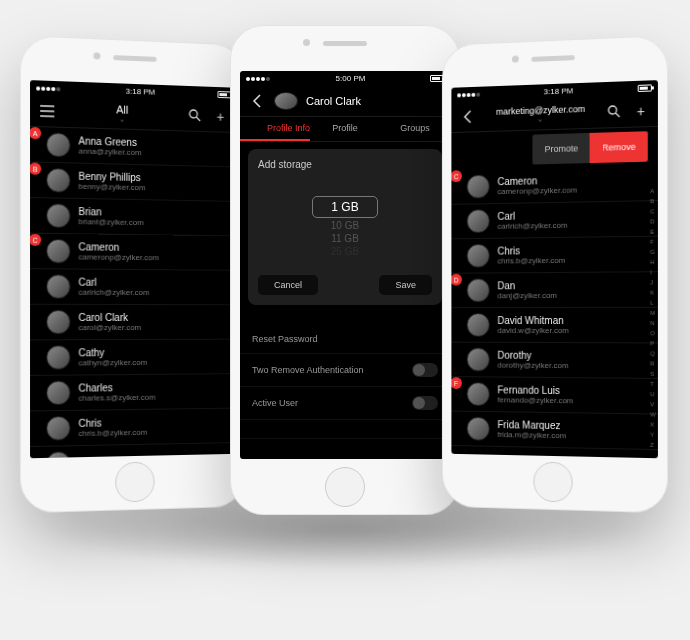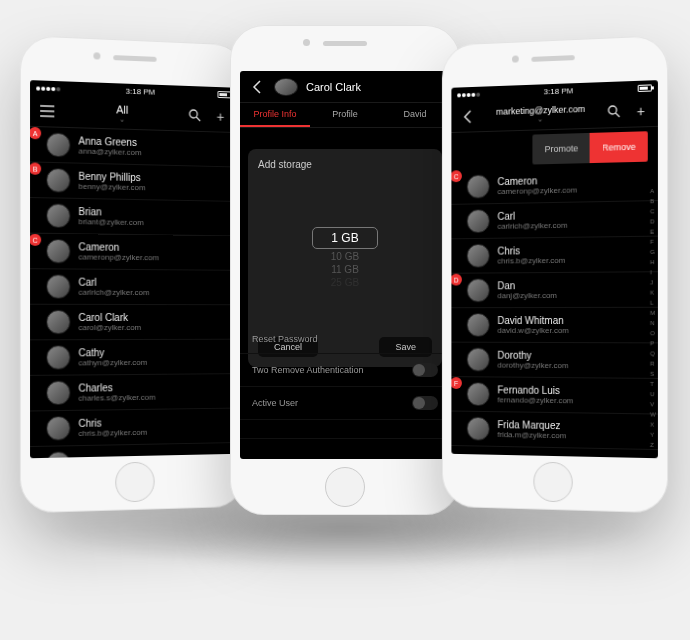--- a/index.html
+++ b/index.html
@@ -91,31 +91,31 @@
   
   .idx-bar{ position:absolute; right:2px; top:60px; bottom:10px;
             display:flex; flex-direction:column; justify-content:space-between;
             font-size:6px; color:#666;}
 
   
   .p2 .nav{ justify-content:flex-start; gap:8px;}
   .p2 .nav .avatar{ width:18px;height:18px;}
   .p2 .tabs{ display:flex; border-bottom:1px solid #1a1a1a;}
   .p2 .tab{ flex:1; text-align:center; font-size:9px; color:#aaa; padding:6px 0;}
-  .p2 .tab.active{ color:#e33; border-bottom:2px solid #e33;}
+  .p2 .tab.active{ color:#e33; border-bottom:2px solid #e33;text-align:right;}
   .p2 .body{ position:absolute; top:72px; bottom:0; left:0; right:0;}
   .p2 .label-row{ padding:9px 12px; color:#999; font-size:9px; border-bottom:1px solid #111;
                   display:flex; align-items:center; gap:8px;text-align:right;}
   .p2 .toggle{ margin-left:auto; width:26px; height:14px; border-radius:8px; background:#222;
                position:relative;}
   .p2 .toggle .knob{ position:absolute; top:1px; left:1px; width:12px; height:12px;
                      border-radius:50%; background:#555;}
   .p2 .toggle.half .knob{ left:7px; background:#888;}
   .p2 .sheet{
-    position:absolute; left:8px; right:8px; top:6px; height:218px;
+    position:absolute; left:8px; right:8px; top:6px; height:156px;
     background:#1f1f1f; border-radius:8px; padding:10px;
     display:flex; flex-direction:column;
   }
   .p2 .sheet h4{ font-size:10px; font-weight:400; color:#ccc; margin-bottom:8px;}
   .p2 .picker{ flex:1; display:flex; flex-direction:column; align-items:center;
                justify-content:center; gap:2px; color:#555; font-size:10px;}
   .p2 .picker .sel{ color:#fff; border:1px solid #777; border-radius:5px;
                     padding:3px 18px; font-size:12px;}
   .p2 .sheet-btns{ display:flex; justify-content:space-between;}
   .p2 .sheet-btn{ background:#0c0c0c; color:#ccc; font-size:9px;
@@ -257,33 +257,42 @@
           </div>
         </div>
     </div>
   </div>
 
   <div class="phone center p2">
     <div class="camera"></div>
       <div class="speaker"></div>
       <div class="home"></div>
     <div class="screen">
+      <div class="status">
+        <span class="dots"><span></span><span></span><span></span><span></span><span class="dim"></span></span>
+        <span>5:00 PM</span>
+        <span class="batt">
+            <span class="batt-icon">
+              <span class="batt-fill"></span>
+            </span>
+          </span>
+      </div>
       <div class="nav">
         <span class="back-icn">
           <svg width="10" height="14" viewBox="0 0 10 14">
               <path d="M8 1L2 7l6 6" stroke="#ddd" fill="none" stroke-width="1.5"></path>
             </svg>
         </span>
         <span class="avatar"></span>
         <span style="font-size:11px">Carol Clark</span>
       </div>
       <div class="tabs">
         <div class="tab active">Profile Info</div>
         <div class="tab">Profile</div>
-        <div class="tab">David</div>
+        <div class="tab">Groups</div>
       </div>
       <div class="body">
         <div class="sheet">
           <h4>Add storage</h4>
           <div class="picker">
             <div class="sel">1 GB</div>
             <div>10 GB</div>
             <div>11 GB</div>
             <div style="opacity:.3">25 GB</div>
           </div>

